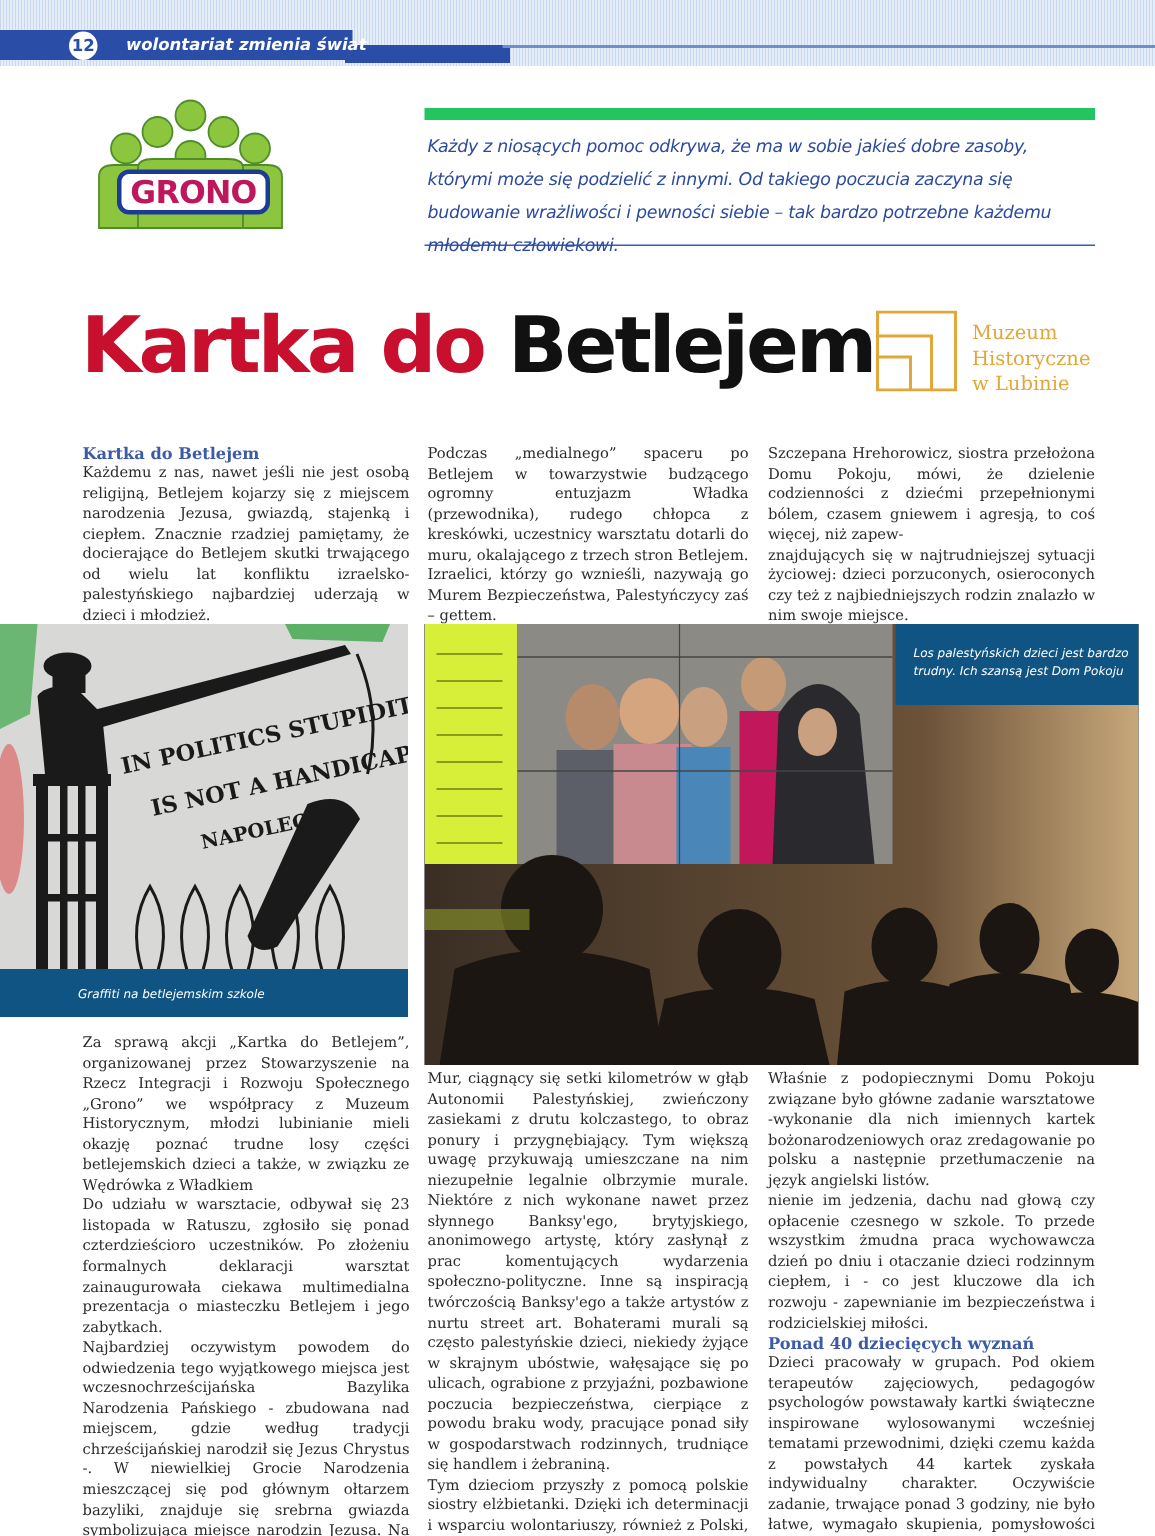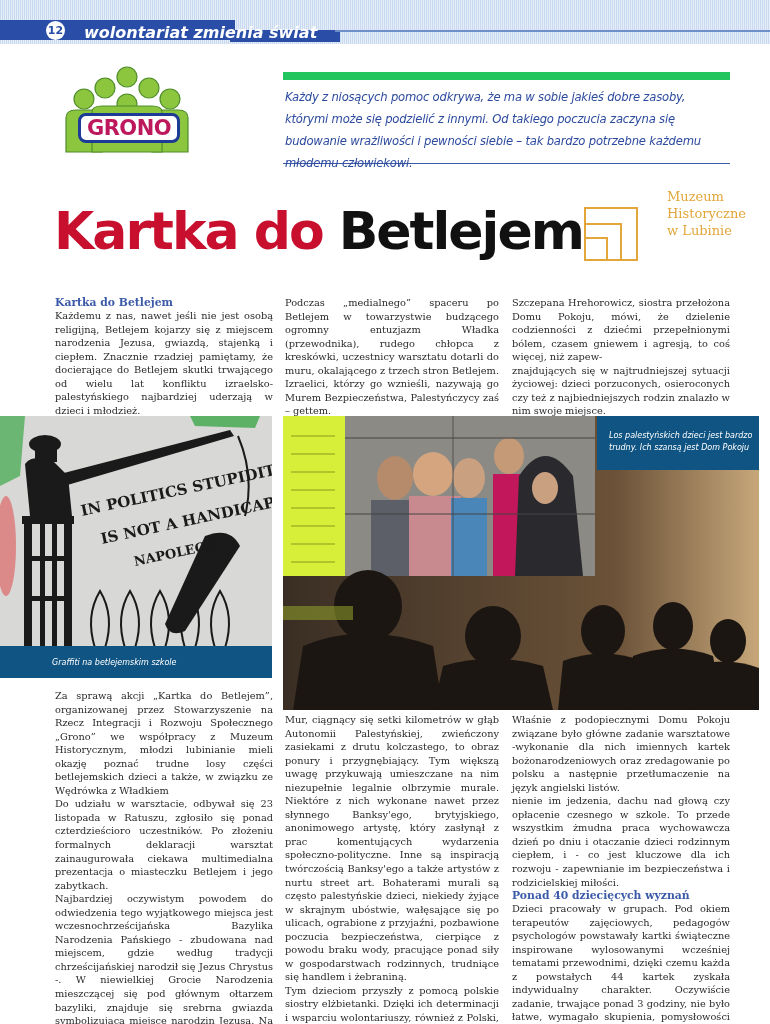--- a/index.html
+++ b/index.html
@@ -20,21 +20,21 @@
   .header-band .ext-bar {
     position: absolute; left: 230px; top: 30px; width: 110px; height: 12px; background: #2a4ea8;
   }
   .page-num {
     position: absolute; left: 46px; top: 21px; width: 19px; height: 19px; border-radius: 50%;
     background: #ffffff; color: #2a4ea8; font-family: "DejaVu Sans", sans-serif;
     font-size: 11px; font-weight: bold; text-align: center; line-height: 19px;
   }
   .section-label {
     position: absolute; left: 84px; top: 23px; color: #ffffff;
-    font-family: "DejaVu Sans", sans-serif; font-style: italic; font-weight: bold; font-size: 16px;
+    font-family: "DejaVu Sans", sans-serif; font-style: italic; font-weight: bold; font-size: 11px;
   }
 
   
   .grono-logo { position: absolute; left: 62px; top: 66px; width: 130px; height: 90px; }
   .grono-text {
     position: absolute; left: 78px; top: 113px; width: 102px; height: 30px;
     background: #ffffff; border: 3px solid #1c3a96; border-radius: 8px;
     color: #be185d; font-family: "DejaVu Sans", sans-serif; font-weight: bold;
     font-size: 21px; text-align: center; line-height: 24px; letter-spacing: -0.5px;
   }
@@ -54,22 +54,22 @@
   .title {
     position: absolute; left: 54px; top: 196px; font-family: "DejaVu Sans", sans-serif;
     font-size: 52px; font-weight: bold; letter-spacing: -2px; line-height: 70px;
   }
   .title .red { color: #c8102e; }
   .title .black { color: #111111; }
 
   
   .museum-logo { position: absolute; left: 584px; top: 207px; width: 54px; height: 54px; }
   .museum-text {
-    position: absolute; left: 648px; top: 188px; font-family: "DejaVu Serif", serif;
-    font-size: 13px; color: #e2a63a; line-height: 17px; margin-left: 19px;
+    position: absolute; left: 648px; top: 214px; font-family: "DejaVu Serif", serif;
+    font-size: 13px; color: #e2a63a; line-height: 17px;
   }
 
   
   .col {
     position: absolute; font-size: 9.8px; line-height: 13.55px; text-align: justify;
     color: #2a2a2a; hyphens: manual;
   }
   .col p { margin: 0; }
   .col h3 {
     font-family: "DejaVu Serif", serif; font-size: 10.8px; font-weight: bold; color: #3b5aa8;

